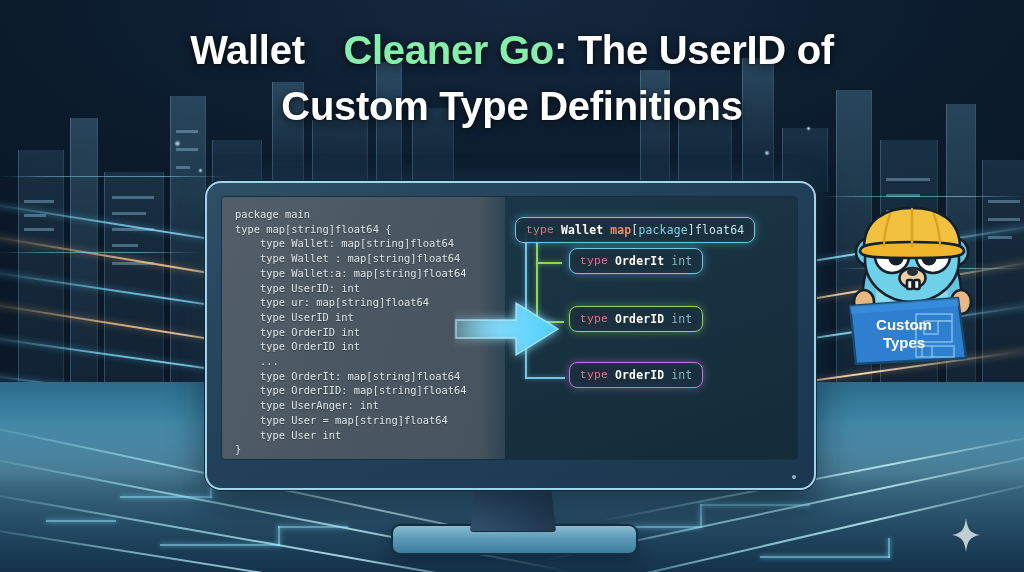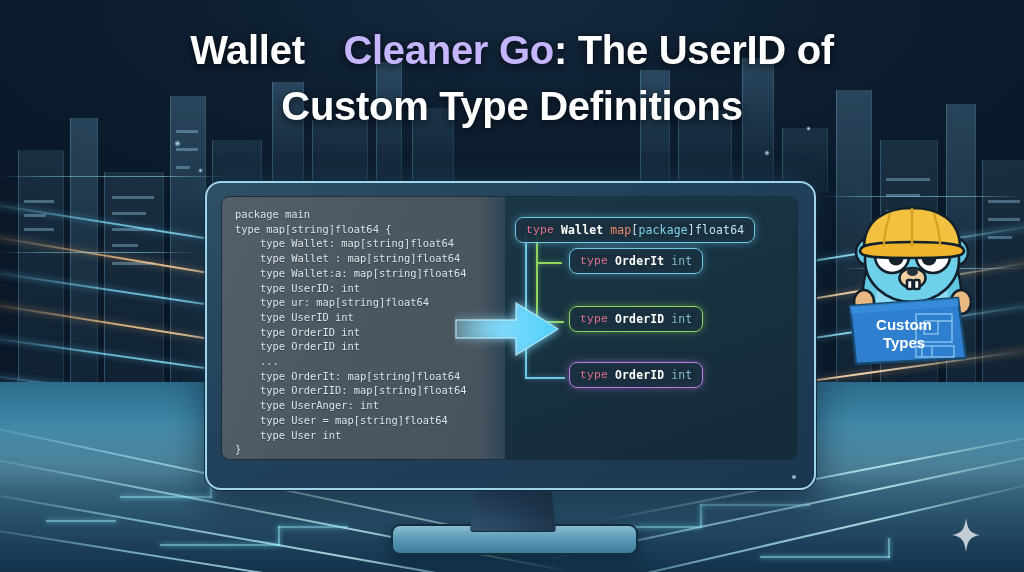--- a/index.html
+++ b/index.html
@@ -44,35 +44,35 @@
   .fdiag{position:absolute;height:2px;transform-origin:0 0;background:linear-gradient(90deg,rgba(170,240,255,0) 0%,rgba(175,240,255,0.6) 30%,rgba(200,248,255,0.8) 65%,rgba(170,240,255,0) 100%);}
 
   
   .title{
     position:absolute;left:0;top:22px;width:1024px;text-align:center;
     color:#ffffff;font-weight:bold;font-size:40px;line-height:56px;
     letter-spacing:-0.3px;
     text-shadow:0 3px 10px rgba(0,0,0,0.65),0 0 2px rgba(0,0,0,0.5);
     z-index:40;
   }
-  .title .accent{color:#c4b5fd;margin-left:28px;}
+  .title .accent{color:#86efac;margin-left:28px;}
   .title .l2{display:block;}
 
   
   .monitor{
     position:absolute;left:205px;top:181px;width:607px;height:305px;
     border-radius:16px;
     background:linear-gradient(150deg,#2e4f66 0%,#22415a 40%,#1b3750 100%);
     border:2px solid #9fd5ea;
     box-shadow:0 0 0 1px rgba(20,40,60,0.9),0 14px 34px rgba(4,14,26,0.6),0 0 28px rgba(110,200,245,0.18);
     z-index:30;
   }
   .screen{
     position:absolute;left:14px;top:13px;width:575px;height:262px;
-    border-radius:9px;overflow:hidden;
+    border-radius:4px;overflow:hidden;
     border:1px solid #17303f;
     display:flex;
     background:#17313f;
   }
   .pane-code{
     width:283px;height:100%;
     background:linear-gradient(110deg,#535e68 0%,#4b5862 45%,#46535e 100%);
     position:relative;
   }
   .pane-code::after{
@@ -101,21 +101,21 @@
     font-family:"DejaVu Sans Mono","Liberation Mono",monospace;
     font-size:11.4px;letter-spacing:0.2px;white-space:nowrap;
     padding:5px 10px;
     z-index:5;
   }
   .tbox.b-cy{border:1.6px solid #6fc9e6;box-shadow:0 0 9px rgba(105,200,230,0.45),inset 0 0 8px rgba(90,190,225,0.08);}
   .tbox.b-gr{border:1.6px solid #8fd65f;box-shadow:0 0 9px rgba(140,215,95,0.45),inset 0 0 8px rgba(140,215,95,0.07);}
   .tbox.b-pu{border:1.6px solid #c07be0;box-shadow:0 0 9px rgba(190,120,225,0.45),inset 0 0 8px rgba(190,120,225,0.07);}
   .k-type{color:#e8708e;font-family:Liberation Mono, monospace;}
   .k-name{color:#ffffff;font-weight:bold;}
-  .k-map{color:#ef8a6e;}
+  .k-map{color:#ef8a6e;font-weight:bold;}
   .k-brk{color:#cfe4ee;}
   .k-str{color:#7fd4ea;}
   .k-num{color:#bfe6f2;}
   .k-int{color:#7fb9c9;}
   .sp{display:inline-block;width:0.6em;}
 
   .conn{position:absolute;z-index:3;}
   .conn.v{width:1.6px;}
   .conn.h{height:1.6px;}
   .c-cy{background:#6fc9e6;box-shadow:0 0 5px rgba(105,200,230,0.6);}

